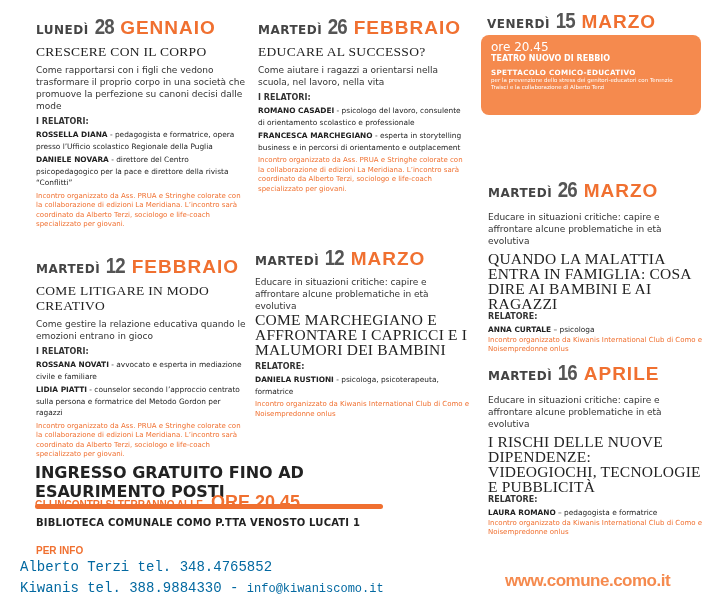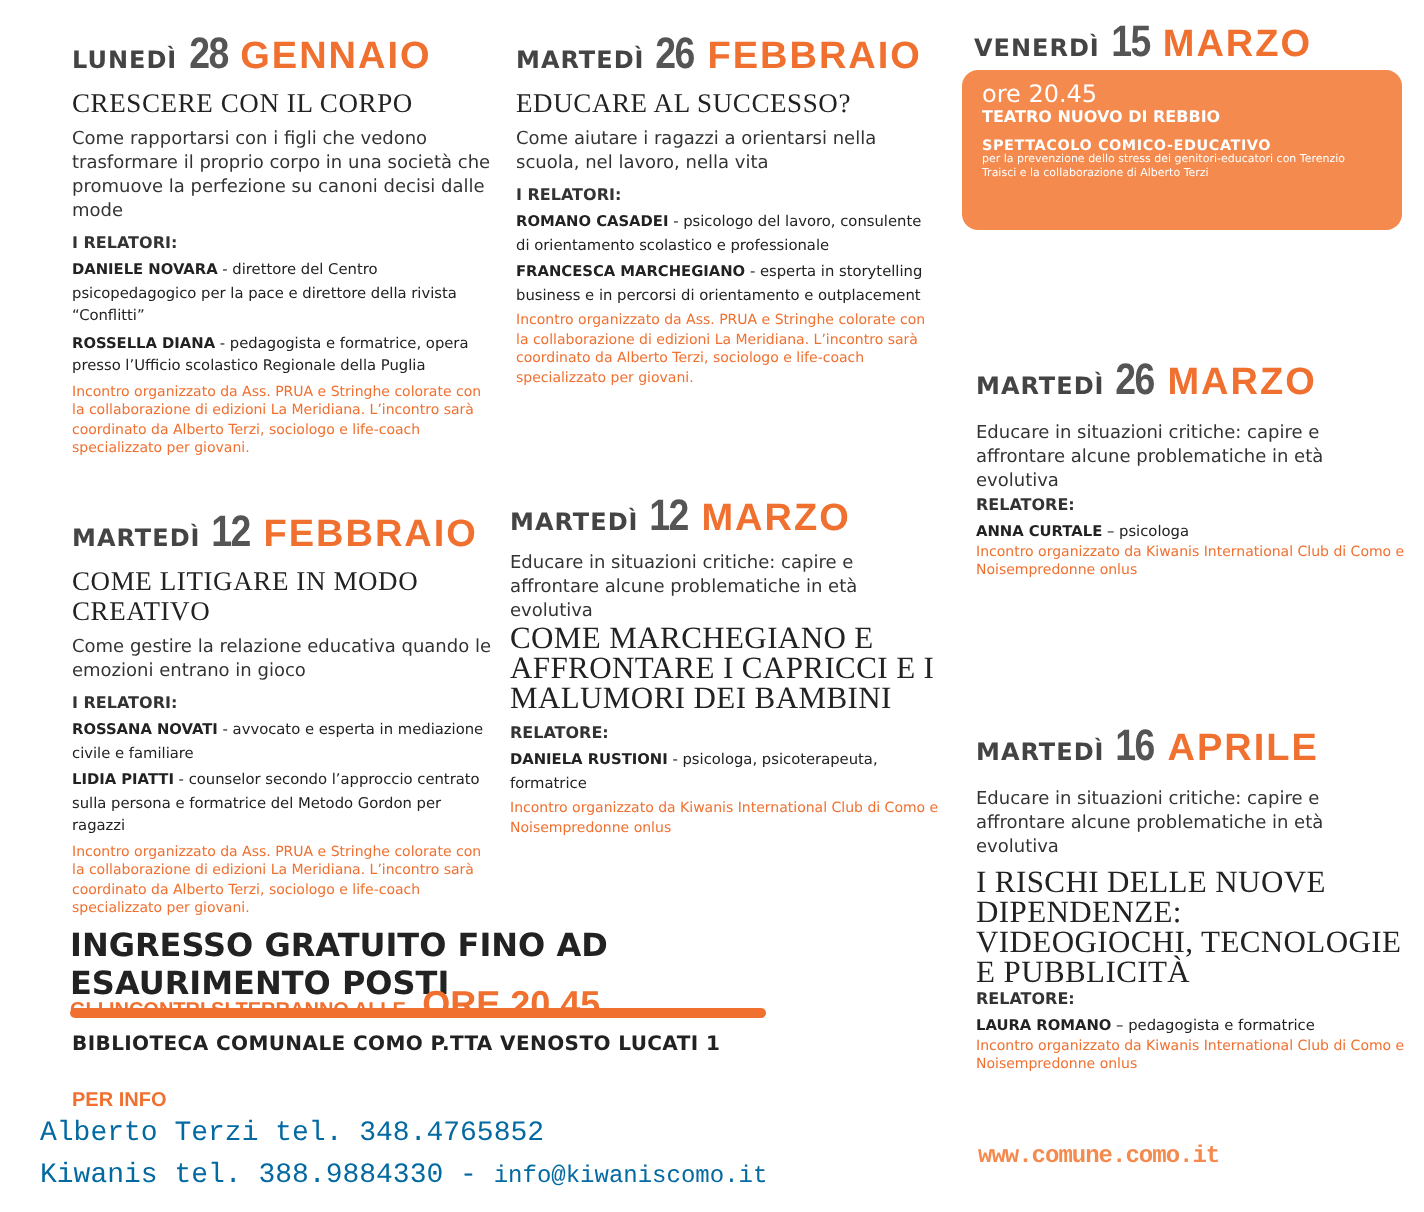--- a/index.html
+++ b/index.html
@@ -35,36 +35,36 @@
   .meet-lead { font-family: "Liberation Sans", sans-serif; font-weight: bold; font-size: 10px; color: #f07030; }
   .meet-time { font-family: "Liberation Sans", sans-serif; font-weight: bold; font-size: 18px; color: #f07030; margin-left: 3px; }
   .venue-line { position: absolute; left: 36px; top: 517px; font-size: 10px; font-weight: bold; color: #222222; letter-spacing: 0.2px; }
 
   .info-head { position: absolute; left: 36px; top: 545px; font-family: "Liberation Sans", sans-serif; font-weight: bold; font-size: 10px; color: #f07030; }
   .contact { position: absolute; left: 20px; font-family: "Liberation Mono", monospace; font-weight: normal; color: #0369a1; font-size: 14px; white-space: nowrap; }
   .contact.c1 { top: 559px; }
   .contact.c2 { top: 580px; }
   .contact .email { font-size: 12px; }
 
-  .website { position: absolute; left: 489px; top: 571px; font-family: Liberation Mono, monospace; font-weight: bold; color: #f58a4e; font-size: 12px; letter-spacing: -0.5px; }
+  .website { position: absolute; left: 505px; top: 571px; font-family: Liberation Sans, sans-serif; font-weight: bold; color: #f58a4e; font-size: 17px; letter-spacing: -0.5px; }
 </style>
 </head>
 <body>
 
 <div class="event" style="left:36px; top:14px; width:210px;">
   <div class="date-line">
     <span class="weekday">LUNEDÌ</span>
     <span class="daynum">28</span>
     <span class="month">GENNAIO</span>
   </div>
   <div class="title">CRESCERE CON IL CORPO</div>
   <div class="subtitle">Come rapportarsi con i figli che vedono trasformare il proprio corpo in una società che promuove la perfezione su canoni decisi dalle mode</div>
   <div class="rel-head">I RELATORI:</div>
+  <div class="rel"><b>ROSSELLA DIANA</b><span> - pedagogista e formatrice, opera presso l’Ufficio scolastico Regionale della Puglia</span></div>
   <div class="rel"><b>DANIELE NOVARA</b><span> - direttore del Centro psicopedagogico per la pace e direttore della rivista “Conflitti”</span></div>
-  <div class="rel"><b>ROSSELLA DIANA</b><span> - pedagogista e formatrice, opera presso l’Ufficio scolastico Regionale della Puglia</span></div>
   <div class="note">Incontro organizzato da Ass. PRUA e Stringhe colorate con la collaborazione di edizioni La Meridiana. L’incontro sarà coordinato da Alberto Terzi, sociologo e life-coach specializzato per giovani.</div>
 </div>
 
 <div class="event" style="left:258px; top:14px; width:210px;">
   <div class="date-line">
     <span class="weekday">MARTEDÌ</span>
     <span class="daynum">26</span>
     <span class="month">FEBBRAIO</span>
   </div>
   <div class="title">EDUCARE AL SUCCESSO?</div>
@@ -116,20 +116,21 @@
   <div class="note">Incontro organizzato da Kiwanis International Club di Como e Noisempredonne onlus</div>
 </div>
 
 <div class="event" style="left:488px; top:177px; width:215px;">
   <div class="date-line">
     <span class="weekday">MARTEDÌ</span>
     <span class="daynum">26</span>
     <span class="month">MARZO</span>
   </div>
   <div class="subtitle" style="margin-top:8px;">Educare in situazioni critiche: capire e affrontare alcune problematiche in età evolutiva</div>
+  <div class="title big">QUANDO LA MALATTIA ENTRA IN FAMIGLIA: COSA DIRE AI BAMBINI E AI RAGAZZI</div>
   <div class="rel-head" style="margin-top:0;">RELATORE:</div>
   <div class="rel"><b>ANNA CURTALE</b><span> – psicologa</span></div>
   <div class="note" style="margin-top:0;">Incontro organizzato da Kiwanis International Club di Como e Noisempredonne onlus</div>
 </div>
 
 <div class="event" style="left:488px; top:360px; width:215px;">
   <div class="date-line">
     <span class="weekday">MARTEDÌ</span>
     <span class="daynum">16</span>
     <span class="month">APRILE</span>

